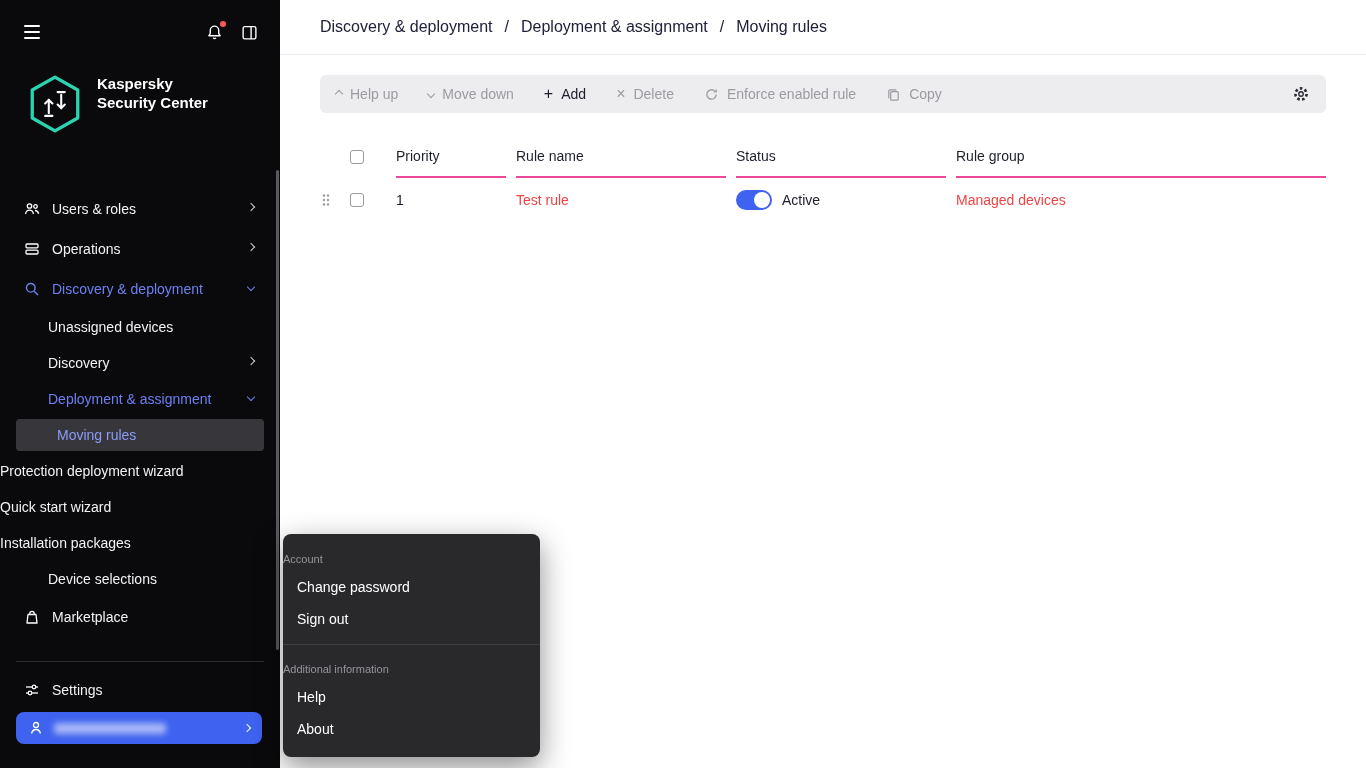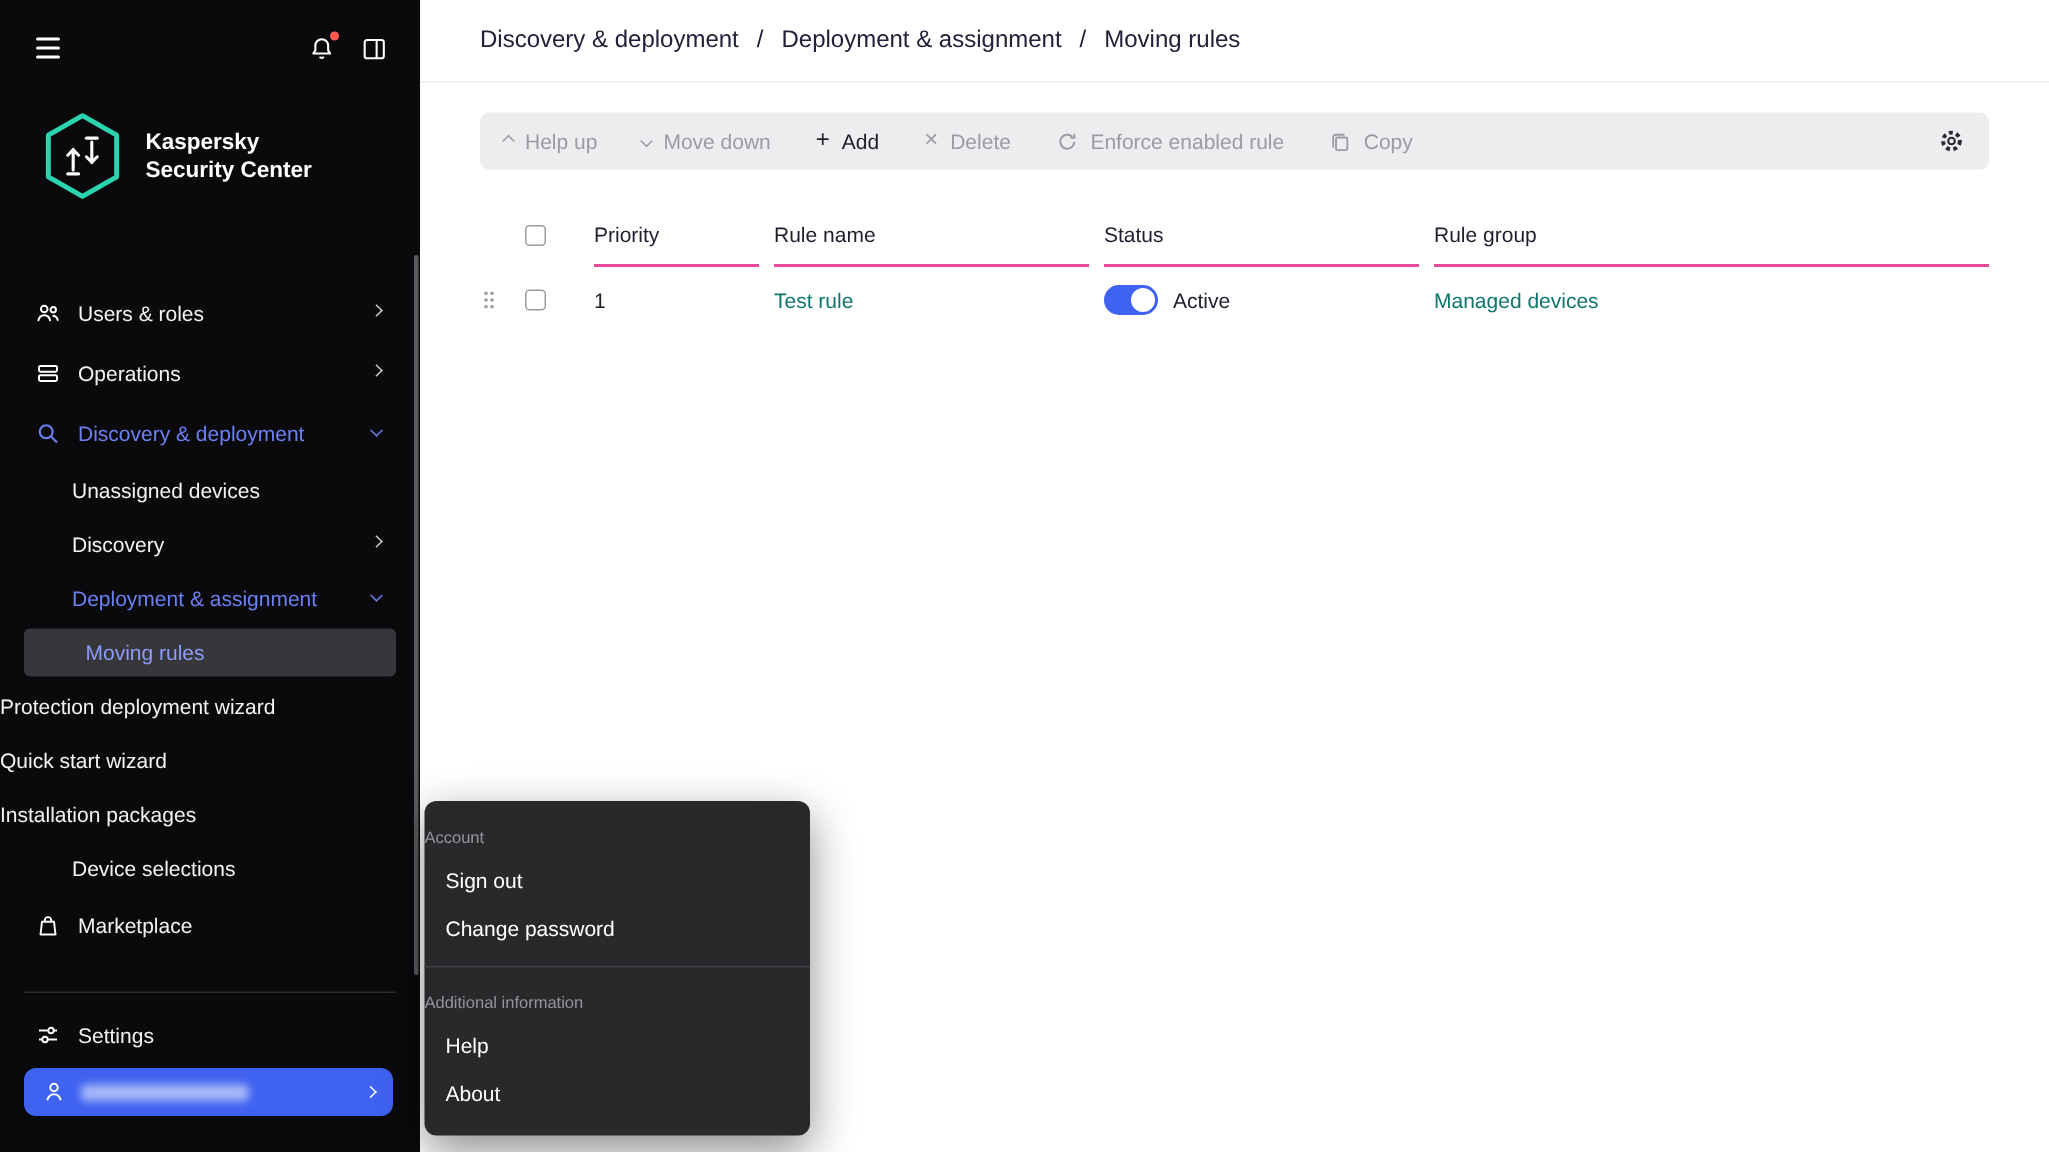--- a/index.html
+++ b/index.html
@@ -8,21 +8,21 @@
 
   
   .sidebar { position:absolute; left:0; top:0; width:280px; height:768px; background:#0a0a0c; color:#f2f2f4; }
   .sb-top { position:absolute; top:0; left:0; right:0; height:64px; display:flex; align-items:center; justify-content:space-between; padding:0 22px 0 24px; }
   .hamburger { display:flex; flex-direction:column; gap:4px; cursor:pointer; }
   .hamburger span { display:block; width:16px; height:2px; background:#ffffff; border-radius:1px; }
   .sb-top-icons { display:flex; align-items:center; gap:18px; }
   .icon-btn { position:relative; display:inline-flex; cursor:pointer; }
   .notif-dot { position:absolute; top:-3px; right:-3px; width:6px; height:6px; border-radius:50%; background:#ff5a52; }
 
-  .logo-row { position:absolute; top:74px; left:28px; display:flex; align-items:center; gap:15px; }
+  .logo-row { position:absolute; top:74px; left:28px; display:flex; align-items:flex-start; gap:15px; }
   .logo-text { font-size:15px; font-weight:bold; line-height:19px; color:#ffffff; }
 
   .nav { position:absolute; top:189px; left:0; right:0; font-size:14px; }
   .nav-item { display:flex; align-items:center; position:relative; cursor:pointer; }
   .lvl1 { height:40px; padding-left:24px; }
   .lvl2 { height:36px; padding-left:48px; }
   .lvl3 { height:36px; }
   .nicon { width:16px; height:16px; margin-right:12px; display:inline-flex; align-items:center; justify-content:center; flex:0 0 16px; }
   .nav-item .chev-pos { position:absolute; right:26px; top:50%; margin-top:-5px; }
   .active-blue { color:#6d80f2; }
@@ -54,21 +54,21 @@
   .tb-disabled { color:#9b9ba3; }
   .tb-enabled { color:#1d1e2c; font-weight:500; }
   .tb-glyph { font-size:16px; line-height:1; }
   .tb-gear { margin-left:auto; color:#2a2a33; display:inline-flex; cursor:pointer; }
 
   .rules-table { margin:25px 40px 0; }
   .tgrid { display:grid; grid-template-columns:20px 36px 110px 210px 210px 1fr; column-gap:10px; align-items:center; }
   .th { font-size:14px; font-weight:500; color:#1e1f2e; padding:10px 0 12px; border-bottom:2px solid #ec4899; }
   .th-plain { border-bottom:none; }
   .td { padding:12px 0; font-size:14px; color:#20212f; }
-  .link { color:#0f766e; cursor:pointer; text-decoration:none; }
+  .link { color:#ef4444; cursor:pointer; text-decoration:none; }
 
   .checkbox { width:14px; height:14px; border:1.5px solid #9a9aa1; border-radius:3px; background:#ffffff; display:inline-block; cursor:pointer; }
   .cell-center { display:flex; align-items:center; }
 
   .toggle { position:relative; width:36px; height:20px; border-radius:10px; background:#3f62f0; display:inline-block; cursor:pointer; flex:0 0 36px; }
   .toggle .knob { position:absolute; top:2px; right:2px; width:16px; height:16px; border-radius:50%; background:#ffffff; }
   .status-cell { display:flex; align-items:center; gap:10px; }
 
   .drag-handle { display:inline-flex; cursor:grab; padding:2px; }
 
@@ -331,19 +331,19 @@
       </div>
       <div class="td">
         <span class="link">Managed devices</span>
       </div>
     </div>
   </div>
 </div>
 
 <div class="popup">
   <div class="menu-header">Account</div>
+  <div class="menu-item">Change password</div>
   <div class="menu-item">Sign out</div>
-  <div class="menu-item">Change password</div>
   <div class="menu-divider"></div>
   <div class="menu-header">Additional information</div>
   <div class="menu-item">Help</div>
   <div class="menu-item">About</div>
 </div>
 
 </body></html>

